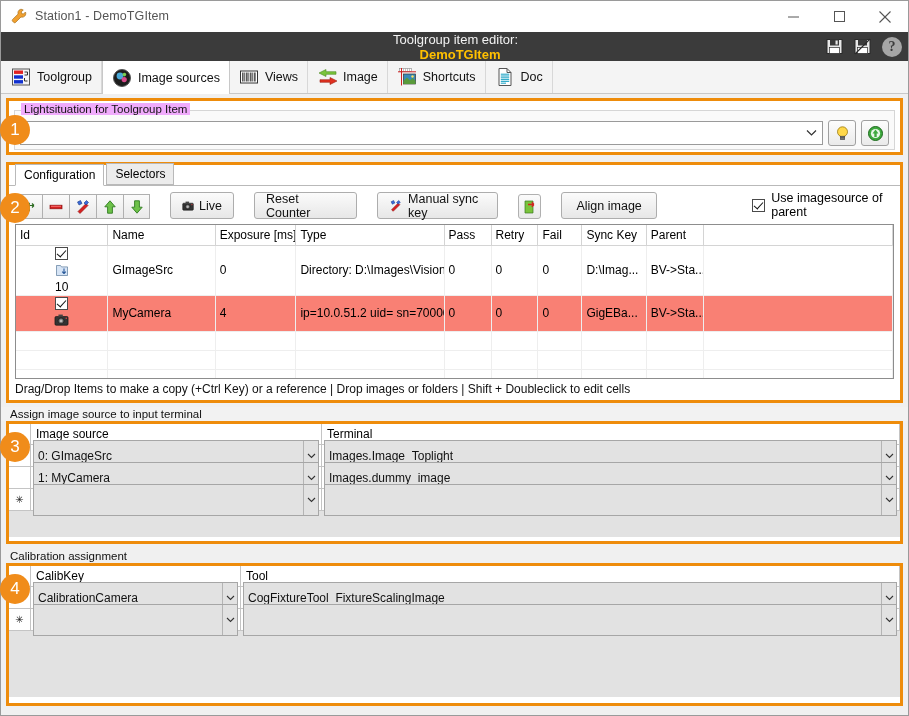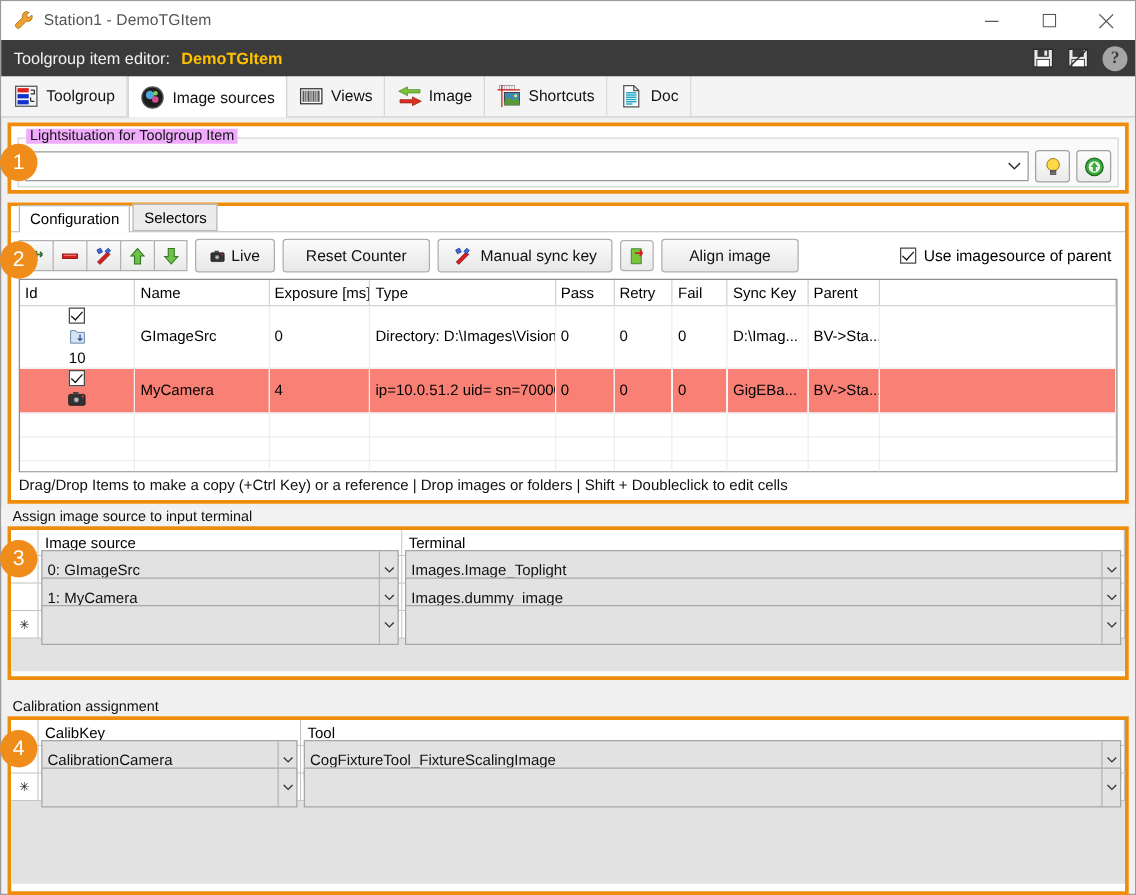--- a/index.html
+++ b/index.html
@@ -52,20 +52,21 @@
   }
 
   
   #editor-header {
     height: 29px;
     background: #3b3b3b;
     display: flex;
     align-items: center;
     padding: 0 8px 0 10px;
     position: relative;
+    flex-direction: column;
   }
   #editor-header .eh-label {
     color: #f2f2f2;
     font-size: 13px;
   }
   #editor-header .eh-value {
     color: #ffc000;
     font-size: 13px;
     font-weight: bold;
     margin-left: 9px;
@@ -194,23 +195,23 @@
     line-height: 16px;
   }
   .inner-tab.active {
     background: #ffffff;
     border-bottom: 1px solid #ffffff;
     margin-bottom: -1px;
   }
 
   
   .toolbar {
-    display: flex; align-items: center;
+    display: flex; align-items: flex-end;
     padding: 5px 6px 5px 6px;
-    gap: 6px;
+    gap: 20px;
     background: #ffffff;
   }
   .tb-small {
     width: 27px; height: 25px;
     border: 1px solid #b0b0b0;
     background: linear-gradient(#fbfbfb,#e9e9e9);
     display: flex; align-items: center; justify-content: center;
   }
   .tb-group { display: flex; }
   .tb-group .tb-small { border-right-width: 0; }
@@ -831,21 +832,21 @@
                 </svg>
             </span>
           </div>
         </div>
       </div>
 
       <div class="dgv-filler" style="height:26px;"></div>
     </div>
   </div>
 
-  <div class="sec-label" style="margin-top:15px; padding-left:9px;">Calibration assignment</div>
+  <div class="sec-label" style="margin-top:5px; padding-left:9px;">Calibration assignment</div>
   <div class="sec" style="height:143px; margin-top:0;">
     <div class="badge" style="top:8px;">4</div>
 
     <div class="dgv">
       <div class="dgv-row dgv-head">
         <div class="dgv-rowhead"></div>
         <div class="dgv-hcell" style="width:210px; flex:0 0 210px;">CalibKey</div>
         <div class="dgv-hcell" style="flex:1 1 auto;">Tool</div>
       </div>
 

